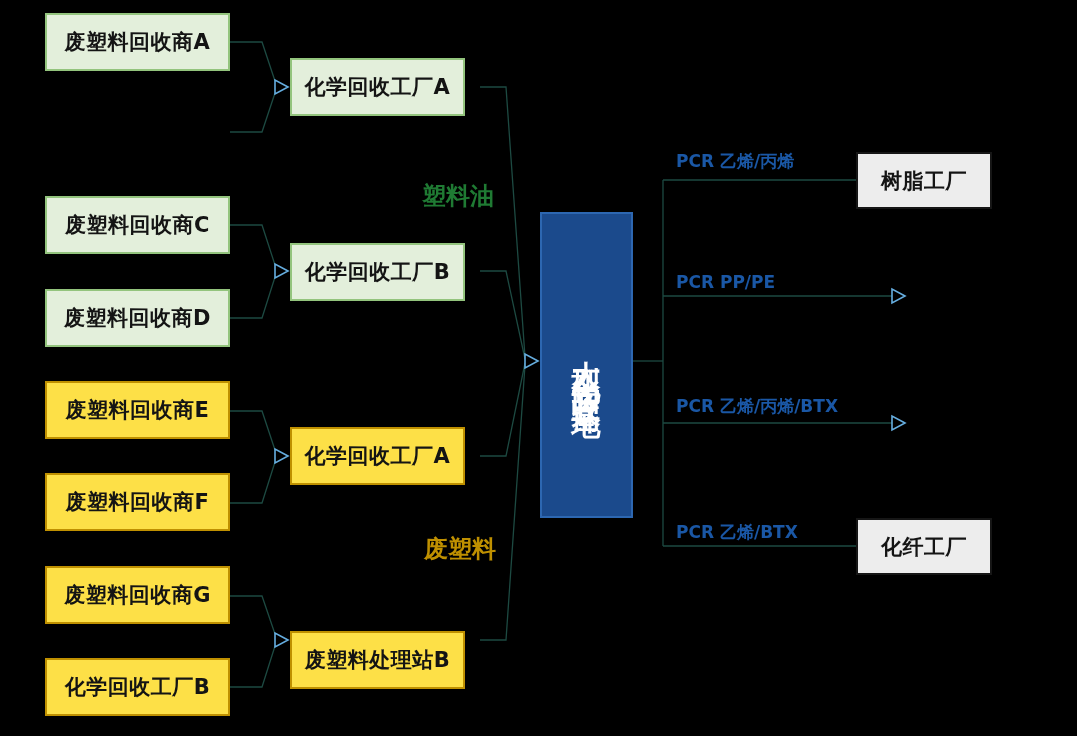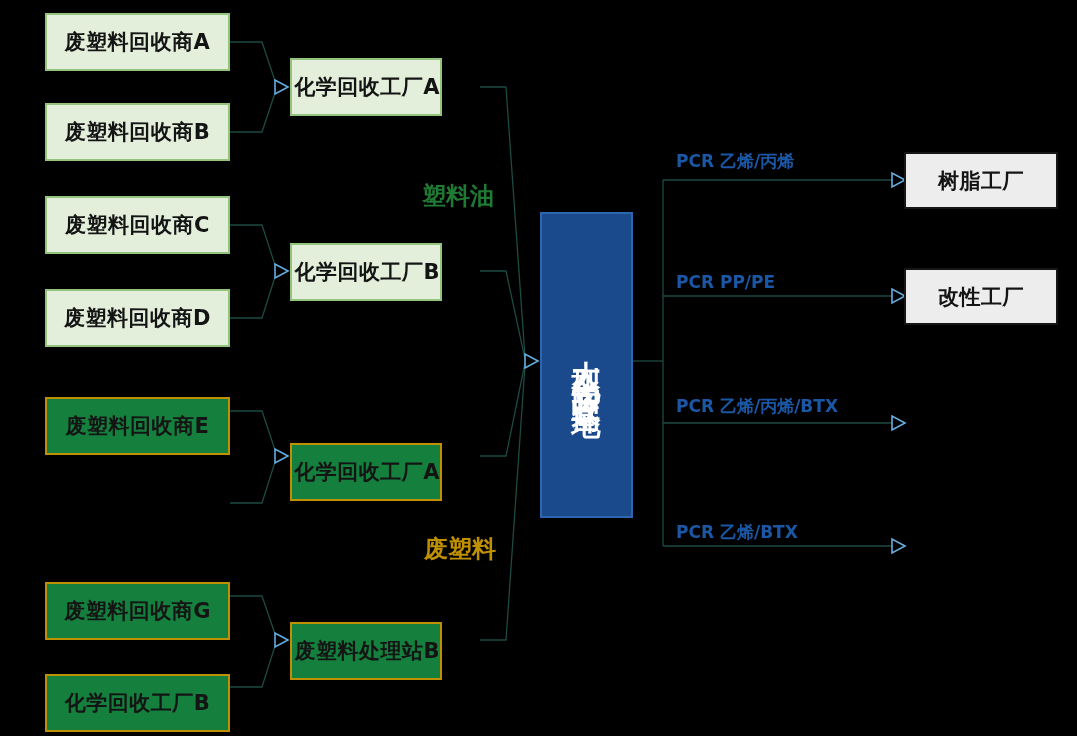--- a/index.html
+++ b/index.html
@@ -8,32 +8,32 @@
     font-family:"DejaVu Sans","Liberation Sans",sans-serif; overflow:hidden;padding-left:8px;
   }
   svg.wires { position:absolute; left:0; top:0; z-index:1; }
   .node {
     position:absolute; z-index:2; box-sizing:border-box;
     display:flex; align-items:center; justify-content:center;
     font-weight:bold; font-size:21px; color:#141414; text-align:center;
     letter-spacing:0.5px;
   }
   .supplier, .processor { width:185px; height:58px; left:45px; }
-  .processor { left:290px; width:152px;justify-content:flex-end; }
+  .processor { left:290px; width:175px; }
   .green  { background:#E3EFDB; border:2px solid #93C47D; }
-  .yellow { background:#15803d; border:2px solid #BF9000;margin-top:16px; }
+  .yellow { background:#fde047; border:2px solid #BF9000; }
   .hub {
     left:540px; top:212px; width:93px; height:306px;
     background:#1B4A8C; border:2px solid #2D67B1; color:#fff;
   }
   .hub-text {
     writing-mode:vertical-rl; text-orientation:upright;
     font-size:29px; font-weight:bold; letter-spacing:7px; color:#fff;
   }
-  .dest { left:904px; width:154px; height:57px; background:#EDEDED; border:2px solid #161616; }
+  .dest { left:856px; width:136px; height:57px; background:#EDEDED; border:2px solid #161616; }
   .pcr-label {
     position:absolute; z-index:2; left:676px; width:230px;
     color:#1A57A5; font-weight:bold; font-size:17px; white-space:nowrap;
   }
   .flow-label { position:absolute; z-index:2; font-weight:bold; font-size:24px; white-space:nowrap; }
   .flow-label.oil   { left:422px; top:180px; color:#1F7A33; }
   .flow-label.waste { left:424px; top:533px; color:#BF9000;text-align:right; }
 </style>
 </head>
 <body>
@@ -76,64 +76,64 @@
       <polygon points="905,180 892,173 892,187"></polygon>
       <polygon points="905,296 892,289 892,303"></polygon>
       <polygon points="905,423 892,416 892,430"></polygon>
       <polygon points="905,546 892,539 892,553"></polygon>
     </g>
   </svg>
 
   <div class="node supplier green" style="top:13px">
       <span>废塑料回收商A</span>
     </div>
-  <div class="node supplier green" style="top:103px">
-      <span>废塑料回收商B</span>
-    </div>
   <div class="node supplier green" style="top:196px">
       <span>废塑料回收商C</span>
     </div>
   <div class="node supplier green" style="top:289px">
       <span>废塑料回收商D</span>
     </div>
   <div class="node supplier yellow" style="top:381px">
       <span>废塑料回收商E</span>
+    </div>
+  <div class="node supplier yellow" style="top:473px">
+      <span>废塑料回收商F</span>
     </div>
   <div class="node supplier yellow" style="top:566px">
       <span>废塑料回收商G</span>
     </div>
   <div class="node supplier yellow" style="top:658px">
       <span>化学回收工厂B</span>
     </div>
 
   <div class="node processor green" style="top:58px">
       <span>化学回收工厂A</span>
     </div>
   <div class="node processor green" style="top:243px">
       <span>化学回收工厂B</span>
     </div>
   <div class="node processor yellow" style="top:427px">
       <span>化学回收工厂A</span>
     </div>
-  <div class="node processor yellow" style="top:606px">
+  <div class="node processor yellow" style="top:631px">
       <span>废塑料处理站B</span>
     </div>
 
   <div class="flow-label oil">塑料油</div>
   <div class="flow-label waste">废塑料</div>
 
   <div class="node hub">
     <span class="hub-text">大型化学回收基地</span>
   </div>
 
   <div class="pcr-label" style="top:150px">PCR 乙烯/丙烯</div>
   <div class="pcr-label" style="top:272px">PCR PP/PE</div>
   <div class="pcr-label" style="top:395px">PCR 乙烯/丙烯/BTX</div>
   <div class="pcr-label" style="top:521px">PCR 乙烯/BTX</div>
 
   <div class="node dest" style="top:152px">
       <span>树脂工厂</span>
     </div>
-  <div class="node dest" style="top:268px">
-      <span>改性工厂</span>
+  <div class="node dest" style="top:518px">
+      <span>化纤工厂</span>
     </div>
 
 </div>
 
 </body></html>

